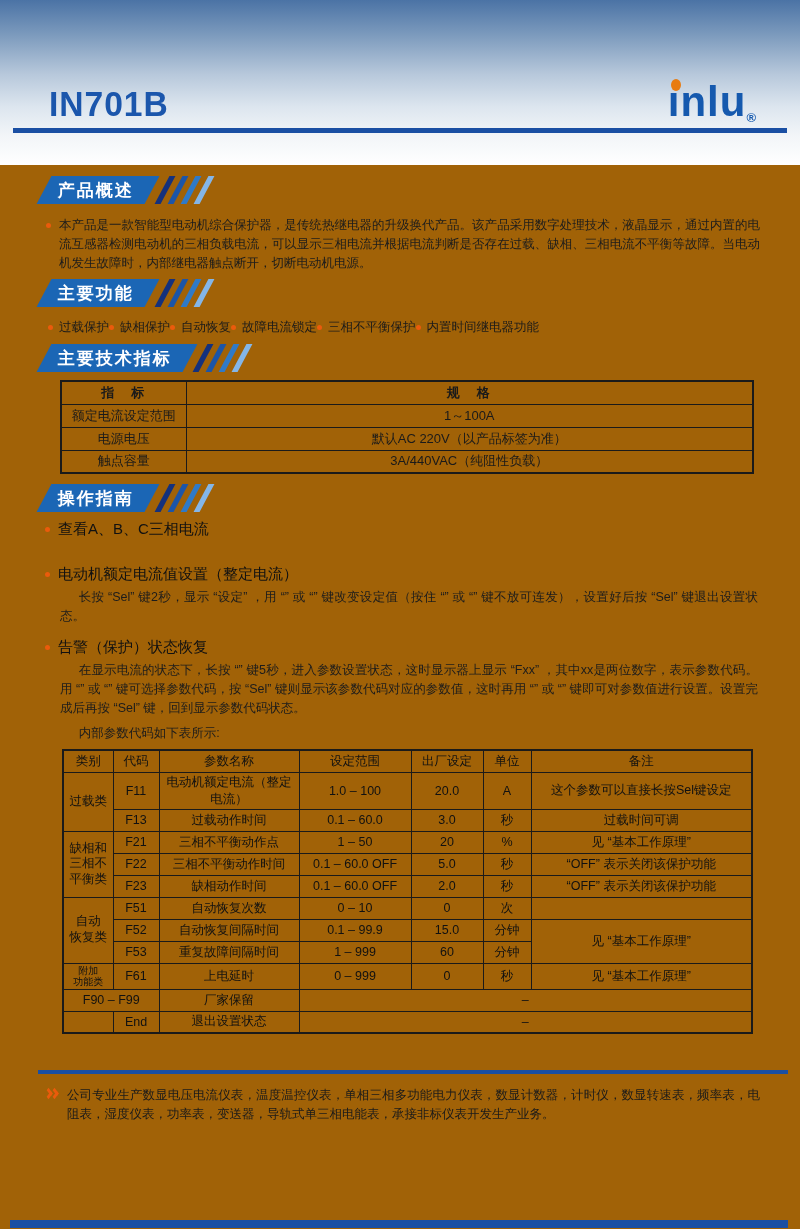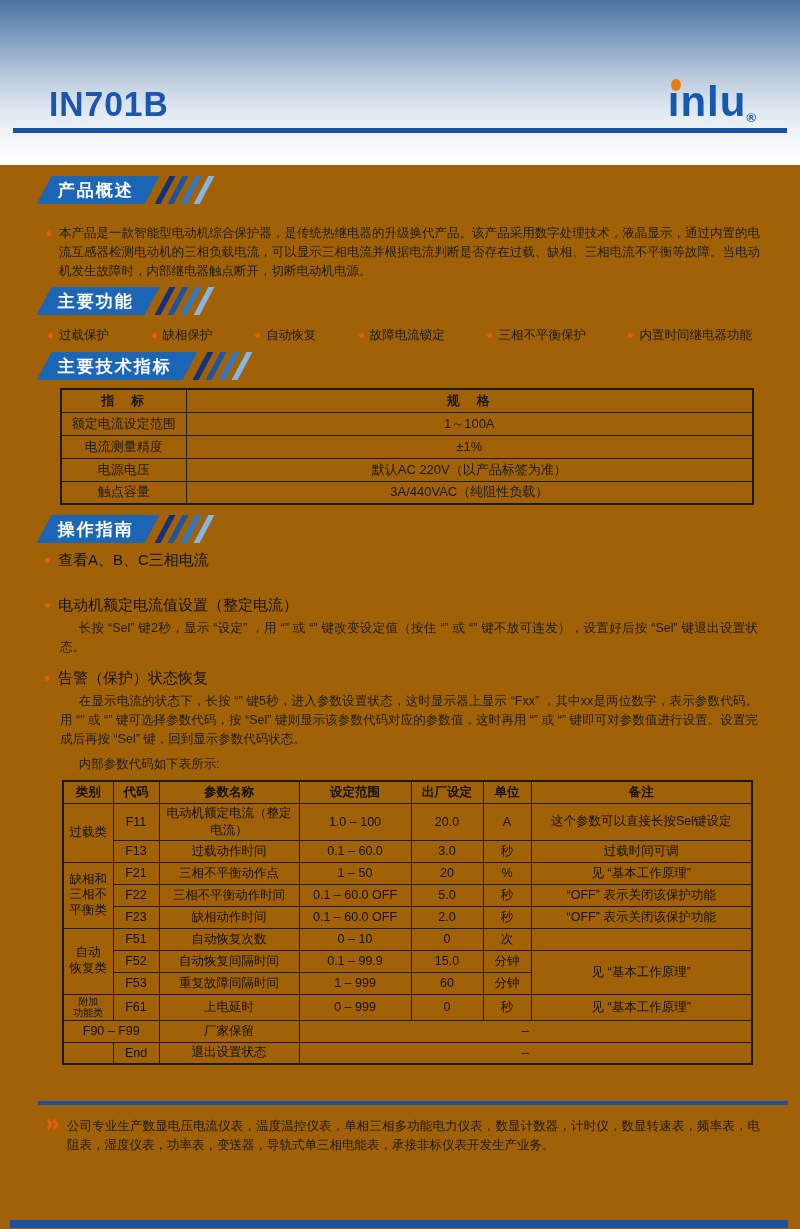--- a/index.html
+++ b/index.html
@@ -25,39 +25,39 @@
   .sec-hdr .block span { display:inline-block; transform:skewX(28deg); letter-spacing:2px; }
   .stripes { display:flex; margin-left:10px; }
   .stripe { width:6px; margin-right:7px; transform:skewX(-28deg); }
   .stripe.s1 { background:#14317d; }
   .stripe.s2 { background:#1c55a8; }
   .stripe.s3 { background:#2f7ac8; }
   .stripe.s4 { background:#84b6e8; }
 
   
   .dot { display:inline-block; width:5px; height:5px; border-radius:50%; background:#ea5b0c; flex:0 0 auto; }
-  .overview-item { display:flex; margin:20px 40px 0 46px; }
+  .overview-item { display:flex; margin:12px 40px 0 46px; }
   .overview-item .dot { margin:7px 8px 0 0; }
   .body-text { font-size:12.5px; line-height:19px; color:#1c1c1c; text-align:justify; }
 
-  .func-row { display:flex; justify-content:space-between; margin:12px 48px 0 48px;font-family:Liberation Serif, serif; }
+  .func-row { display:flex; margin:12px 48px 0 48px;font-family:Liberation Serif, serif; }
   .func-item { display:flex; align-items:center; font-size:12.5px; font-weight:500; }
   .func-item .dot { margin-right:6px; }
 
   
   table { border-collapse:collapse; table-layout:fixed; }
   .spec-table { width:694px; margin:8px 0 0 60px; border:2px solid #1a1a1a; }
   .spec-table th,.spec-table td { border:1px solid #1a1a1a; height:23px; text-align:center;
     font-size:13px; padding:1px 4px; }
   .spec-table th { font-weight:bold; letter-spacing:2px; }
 
   .param-table { width:691px; margin:6px 0 0 62px; border:2px solid #1a1a1a; }
   .param-table th,.param-table td { border:1px solid #1a1a1a; height:22px; text-align:center;
     font-size:12.5px; padding:1px 3px; color:#111; }
-  .param-table th { font-weight:bold;text-align:center; }
+  .param-table th { font-weight:normal;text-align:center; }
   .param-table td.cat { white-space:pre-line; line-height:1.25; }
   .param-table td.cat-small { white-space:pre-line; font-size:10px; line-height:1.15; }
 
   
   .topic-title { display:flex; align-items:center; margin-left:45px; font-size:15px; font-weight:normal; color:#111; }
   .topic-title .dot { margin-right:8px; }
   .topic-body { margin:4px 42px 0 60px; text-indent:1.5em; }
   .table-intro { margin:6px 42px 0 60px; text-indent:1.5em; }
 
   
@@ -156,24 +156,20 @@
         <col>
       </colgroup>
     <tbody>
         <tr>
       <th>指　标</th>
       <th>规　格</th>
     </tr>
     <tr>
       <td>额定电流设定范围</td>
       <td>1～100A</td>
-    </tr>
-    <tr>
-      <td>电流测量精度</td>
-      <td>±1%</td>
     </tr>
     <tr>
       <td>电源电压</td>
       <td>默认AC 220V（以产品标签为准）</td>
     </tr>
     <tr>
       <td>触点容量</td>
       <td>3A/440VAC（纯阻性负载）</td>
     </tr>
   </tbody>

